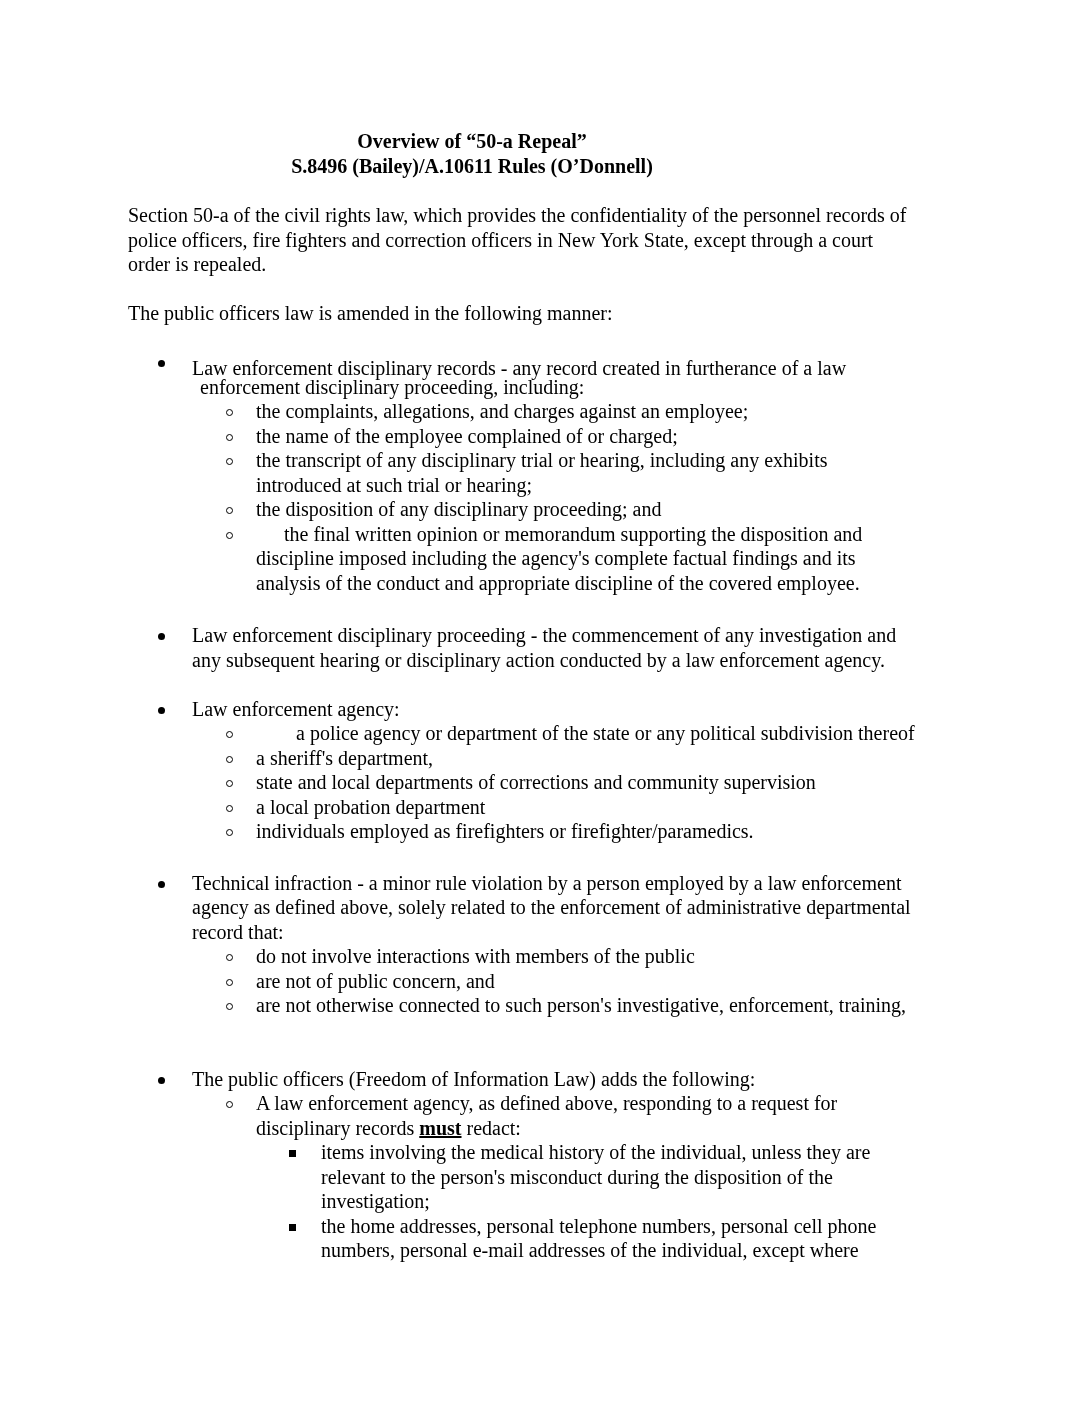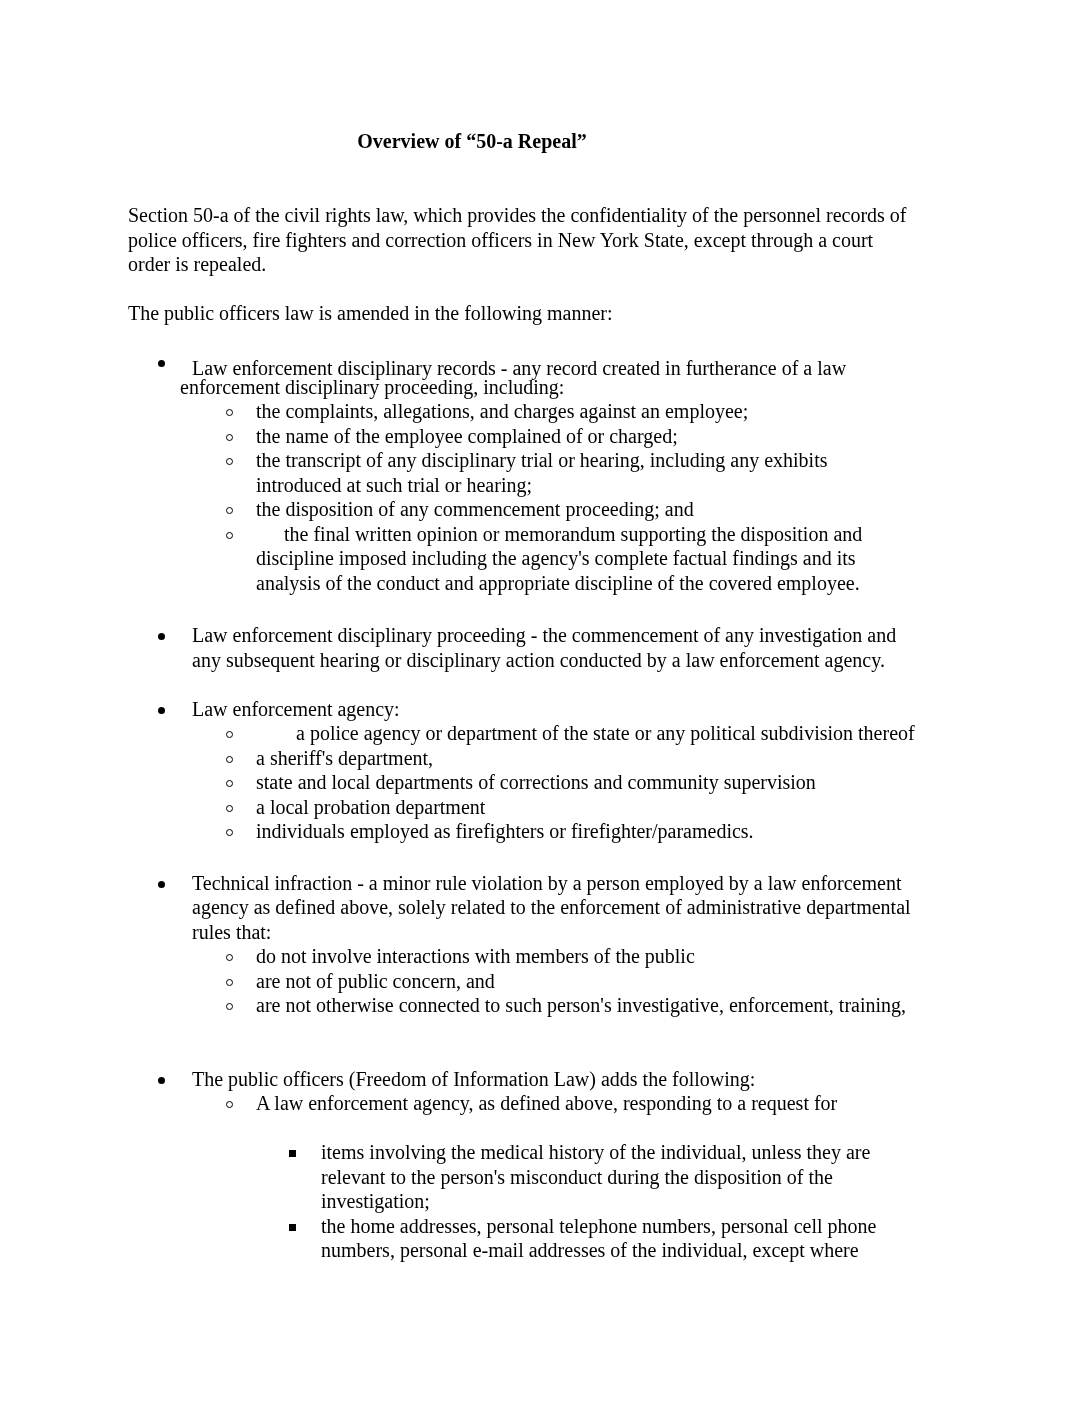--- a/index.html
+++ b/index.html
@@ -12,40 +12,41 @@
     .circ { position: absolute; width: 7px; height: 7px; border-radius: 50%; border: 1.3px solid #000; box-sizing: border-box; }
     .sq { position: absolute; width: 7px; height: 7px; background: #000; }
     u.must { font-weight: bold; text-decoration: underline; }
   </style>
 </head>
 <body>
 
 <div class="page">
 
   <div class="title" style="top:129px;">Overview of “50-a Repeal”</div>
+  <div class="title" style="top:154px;">S.8496 (Bailey)/A.10611 Rules (O’Donnell)</div>
 
   <div class="line" style="left:128px; top:203px;">Section 50-a of the civil rights law, which provides the confidentiality of the personnel records of</div>
   <div class="line" style="left:128px; top:228px;">police officers, fire fighters and correction officers in New York State, except through a court</div>
   <div class="line" style="left:128px; top:252px;">order is repealed.</div>
 
   <div class="line" style="left:128px; top:301px;">The public officers law is amended in the following manner:</div>
 
   <span class="dot" style="left:158px; top:360px;"></span>
   <div class="line" style="left:192px; top:350px;margin-top:6px;">Law enforcement disciplinary records - any record created in furtherance of a law</div>
-  <div class="line" style="left:180px; top:375px;">enforcement disciplinary proceeding, including:</div>
+  <div class="line" style="left:200px; top:375px;">enforcement disciplinary proceeding, including:</div>
 
   <span class="circ" style="left:226px; top:409px;"></span>
   <div class="line" style="left:256px; top:399px;">the complaints, allegations, and charges against an employee;</div>
   <span class="circ" style="left:226px; top:434px;"></span>
   <div class="line" style="left:256px; top:424px;">the name of the employee complained of or charged;</div>
   <span class="circ" style="left:226px; top:458px;"></span>
   <div class="line" style="left:256px; top:448px;">the transcript of any disciplinary trial or hearing, including any exhibits</div>
   <div class="line" style="left:256px; top:473px;">introduced at such trial or hearing;</div>
   <span class="circ" style="left:226px; top:507px;"></span>
-  <div class="line" style="left:256px; top:497px;">the disposition of any commencement proceeding; and</div>
+  <div class="line" style="left:256px; top:497px;">the disposition of any disciplinary proceeding; and</div>
   <span class="circ" style="left:226px; top:532px;"></span>
   <div class="line" style="left:256px; top:522px;margin-left:28px;">the final written opinion or memorandum supporting the disposition and</div>
   <div class="line" style="left:256px; top:571px;">analysis of the conduct and appropriate discipline of the covered employee.</div>
   <div class="line" style="left:256px; top:546px;">discipline imposed including the agency's complete factual findings and its</div>
 
   <span class="dot" style="left:158px; top:633px;"></span>
   <div class="line" style="left:192px; top:623px;">Law enforcement disciplinary proceeding - the commencement of any investigation and</div>
   <div class="line" style="left:192px; top:648px;">any subsequent hearing or disciplinary action conducted by a law enforcement agency.</div>
 
   <span class="dot" style="left:158px; top:707px;"></span>
@@ -57,32 +58,33 @@
   <span class="circ" style="left:226px; top:780px;"></span>
   <div class="line" style="left:256px; top:770px;">state and local departments of corrections and community supervision</div>
   <span class="circ" style="left:226px; top:805px;"></span>
   <div class="line" style="left:256px; top:795px;">a local probation department</div>
   <span class="circ" style="left:226px; top:829px;"></span>
   <div class="line" style="left:256px; top:819px;">individuals employed as firefighters or firefighter/paramedics.</div>
 
   <span class="dot" style="left:158px; top:881px;"></span>
   <div class="line" style="left:192px; top:871px;">Technical infraction - a minor rule violation by a person employed by a law enforcement</div>
   <div class="line" style="left:192px; top:895px;">agency as defined above, solely related to the enforcement of administrative departmental</div>
-  <div class="line" style="left:192px; top:920px;">rules that:</div>
+  <div class="line" style="left:192px; top:920px;">record that:</div>
   <span class="circ" style="left:226px; top:954px;"></span>
   <div class="line" style="left:256px; top:944px;">do not involve interactions with members of the public</div>
   <span class="circ" style="left:226px; top:979px;"></span>
   <div class="line" style="left:256px; top:969px;">are not of public concern, and</div>
   <span class="circ" style="left:226px; top:1003px;"></span>
   <div class="line" style="left:256px; top:993px;">are not otherwise connected to such person's investigative, enforcement, training,</div>
 
   <span class="dot" style="left:158px; top:1077px;"></span>
   <div class="line" style="left:192px; top:1067px;">The public officers (Freedom of Information Law) adds the following:</div>
   <span class="circ" style="left:226px; top:1101px;"></span>
   <div class="line" style="left:256px; top:1091px;">A law enforcement agency, as defined above, responding to a request for</div>
+  <div class="line" style="left:256px; top:1116px;"><span>disciplinary records </span><u class="must">must</u><span> redact:</span></div>
 
   <span class="sq" style="left:289px; top:1150px;"></span>
   <div class="line" style="left:321px; top:1140px;">items involving the medical history of the individual, unless they are</div>
   <div class="line" style="left:321px; top:1165px;">relevant to the person's misconduct during the disposition of the</div>
   <div class="line" style="left:321px; top:1189px;">investigation;</div>
   <span class="sq" style="left:289px; top:1224px;"></span>
   <div class="line" style="left:321px; top:1214px;">the home addresses, personal telephone numbers, personal cell phone</div>
   <div class="line" style="left:321px; top:1238px;">numbers, personal e-mail addresses of the individual, except where</div>
 
 </div>

